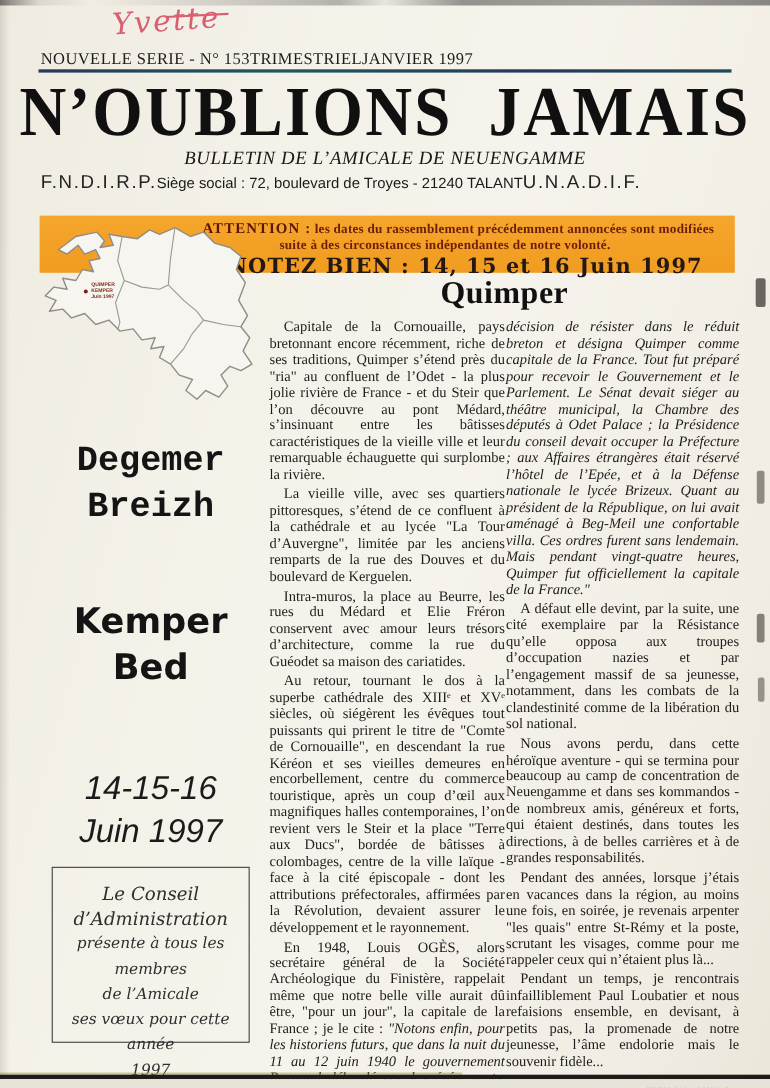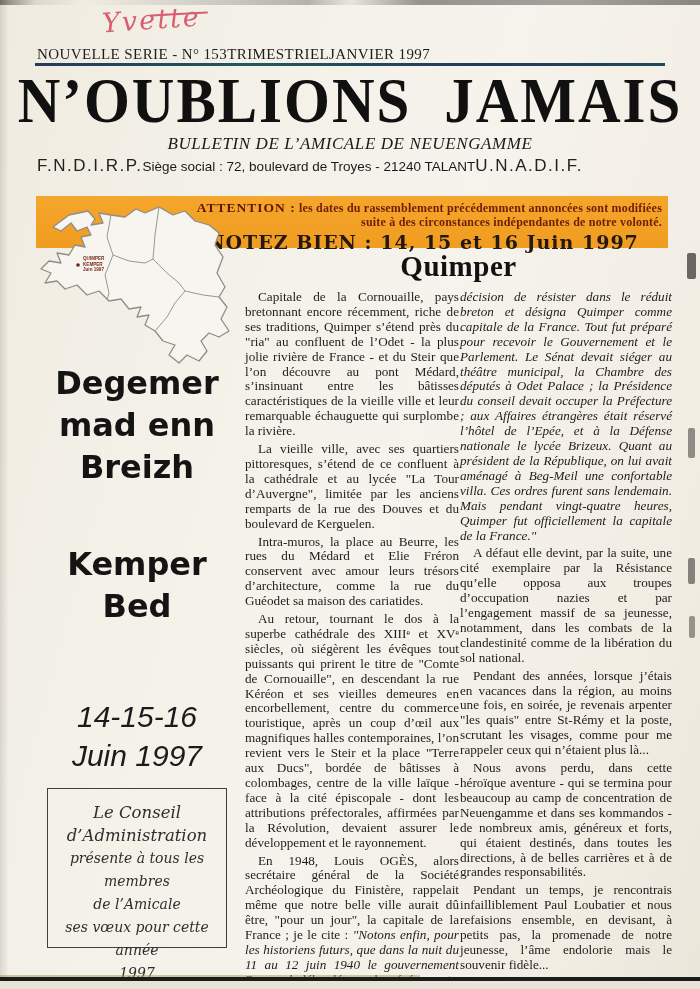--- a/index.html
+++ b/index.html
@@ -40,32 +40,32 @@
     transform:scaleY(1.08); transform-origin:top; }
   .subtitle { position:absolute; left:0; top:134px; width:700px; text-align:center;
     font-style:italic; font-size:17px; letter-spacing:.6px; color:#191919; }
   .org-row { position:absolute; left:37px; top:156px; width:626px; display:flex;
     align-items:center; }
   .org { font-family:"Liberation Sans", sans-serif; font-size:17px; letter-spacing:1.5px; color:#222; }
   .siege { font-family:"Liberation Sans", sans-serif; font-weight:400; font-size:13.5px; color:#1a1a1a; }
   
   .banner { position:absolute; left:36px; top:196px; width:632px; height:52px;
     background:linear-gradient(#f5a62c,#f09c20); padding:5px 6px 0 148px; }
-  .banner-line { text-align:right; font-weight:700; font-size:12px; line-height:14px;
+  .banner-line { text-align:left; font-weight:700; font-size:12px; line-height:14px;
     color:#6e1d07; letter-spacing:.2px; }
   .banner-line2 { padding-left:70px; }
   .banner-attn { font-size:13.5px; letter-spacing:1px; color:#5f1503; }
   .banner-notez { margin-top:2px; text-align:center; font-family:"DejaVu Serif", serif;
     font-weight:700; font-size:19px; letter-spacing:1px; color:#231912; }
   
   .map { position:absolute; left:33px; top:197px; width:232px; height:182px; }
   
   .breton { position:absolute; left:38px; width:198px; text-align:center;
     font-family:"DejaVu Sans", sans-serif; font-weight:700; font-size:32px; line-height:42px; color:#141414; }
-  .breton1 { top:362px; }
+  .breton1 { top:398px;font-family:Liberation Mono, monospace; }
   .breton2 { top:543px; }
   .dates { position:absolute; left:38px; top:697px; width:198px; text-align:center;
     font-family:"Liberation Sans", sans-serif; font-style:italic; font-size:30px; line-height:39px; color:#1b1b1b; }
   .wishes { position:absolute; left:47px; top:788px; width:180px; height:160px;
     border:1.5px solid #3f3f3f; padding-top:12px; text-align:center;
     font-family:"DejaVu Serif", serif; font-style:italic; color:#2e2e2e; }
   .wish-line { font-size:14px; line-height:23px; }
   .wish-big { font-size:16.5px; }
   
   .article-title { position:absolute; left:245px; top:250px; width:427px; text-align:center;
@@ -139,21 +139,20 @@
       <g font-family="Liberation Sans, sans-serif" font-size="4.6" font-weight="bold" fill="#7a2a1a">
         <text x="50" y="63">QUIMPER</text>
         <text x="50" y="68.5">KEMPER</text>
         <text x="50" y="74">Juin 1997</text>
       </g>
     </svg>
   </div>
 
   <div class="breton breton1">
     <div>Degemer</div>
-    <div>mad enn</div>
     <div>Breizh</div>
   </div>
   <div class="breton breton2">
     <div>Kemper</div>
     <div>Bed</div>
   </div>
   <div class="dates">
     <div>14-15-16</div>
     <div>Juin 1997</div>
   </div>
@@ -173,22 +172,22 @@
     <p>Capitale de la Cornouaille, pays bretonnant encore récemment, riche de ses traditions, Quimper s’étend près du "ria" au confluent de l’Odet - la plus jolie rivière de France - et du Steir que l’on découvre au pont Médard, s’insinuant entre les bâtisses caractéristiques de la vieille ville et leur remarquable échauguette qui surplombe la rivière.</p>
     <p>La vieille ville, avec ses quartiers pittoresques, s’étend de ce confluent à la cathédrale et au lycée "La Tour d’Auvergne", limitée par les anciens remparts de la rue des Douves et du boulevard de Kerguelen.</p>
     <p>Intra-muros, la place au Beurre, les rues du Médard et Elie Fréron conservent avec amour leurs trésors d’architecture, comme la rue du Guéodet sa maison des cariatides.</p>
     <p>Au retour, tournant le dos à la superbe cathédrale des XIIIᵉ et XVᵉ siècles, où siégèrent les évêques tout puissants qui prirent le titre de "Comte de Cornouaille", en descendant la rue Kéréon et ses vieilles demeures en encorbellement, centre du commerce touristique, après un coup d’œil aux magnifiques halles contemporaines, l’on revient vers le Steir et la place "Terre aux Ducs", bordée de bâtisses à colombages, centre de la ville laïque - face à la cité épiscopale - dont les attributions préfectorales, affirmées par la Révolution, devaient assurer le développement et le rayonnement.</p>
     <p><span>En 1948, Louis OGÈS, alors secrétaire général de la Société Archéologique du Finistère, rappelait même que notre belle ville aurait dû être, "pour un jour", la capitale de la France ; je le cite : </span><span class="ital">"Notons enfin, pour les historiens futurs, que dans la nuit du 11 au 12 juin 1940 le gouvernement Raynaud débordé par les événements, prit la</span></p>
   </div>
 
   <div class="col col2">
     <p class="ital noindent">décision de résister dans le réduit breton et désigna Quimper comme capitale de la France. Tout fut préparé pour recevoir le Gouvernement et le Parlement. Le Sénat devait siéger au théâtre municipal, la Chambre des députés à Odet Palace ; la Présidence du conseil devait occuper la Préfecture ; aux Affaires étrangères était réservé l’hôtel de l’Epée, et à la Défense nationale le lycée Brizeux. Quant au président de la République, on lui avait aménagé à Beg-Meil une confortable villa. Ces ordres furent sans lendemain. Mais pendant vingt-quatre heures, Quimper fut officiellement la capitale de la France."</p>
     <p>A défaut elle devint, par la suite, une cité exemplaire par la Résistance qu’elle opposa aux troupes d’occupation nazies et par l’engagement massif de sa jeunesse, notamment, dans les combats de la clandestinité comme de la libération du sol national.</p>
+    <p>Nous avons perdu, dans cette héroïque aventure - qui se termina pour beaucoup au camp de concentration de Neuengamme et dans ses kommandos - de nombreux amis, généreux et forts, qui étaient destinés, dans toutes les directions, à de belles carrières et à de grandes responsabilités.</p>
     <p>Pendant des années, lorsque j’étais en vacances dans la région, au moins une fois, en soirée, je revenais arpenter "les quais" entre St-Rémy et la poste, scrutant les visages, comme pour me rappeler ceux qui n’étaient plus là...</p>
-    <p>Nous avons perdu, dans cette héroïque aventure - qui se termina pour beaucoup au camp de concentration de Neuengamme et dans ses kommandos - de nombreux amis, généreux et forts, qui étaient destinés, dans toutes les directions, à de belles carrières et à de grandes responsabilités.</p>
     <p>Pendant un temps, je rencontrais infailliblement Paul Loubatier et nous refaisions ensemble, en devisant, à petits pas, la promenade de notre jeunesse, l’âme endolorie mais le souvenir fidèle...</p>
     <div class="signature">Jean LE BRIS.</div>
   </div>
 
   <div class="bottom-tint"></div>
   <div class="bottom-rule"></div>
   <div class="below-rule"></div>
 
 </div>
 

